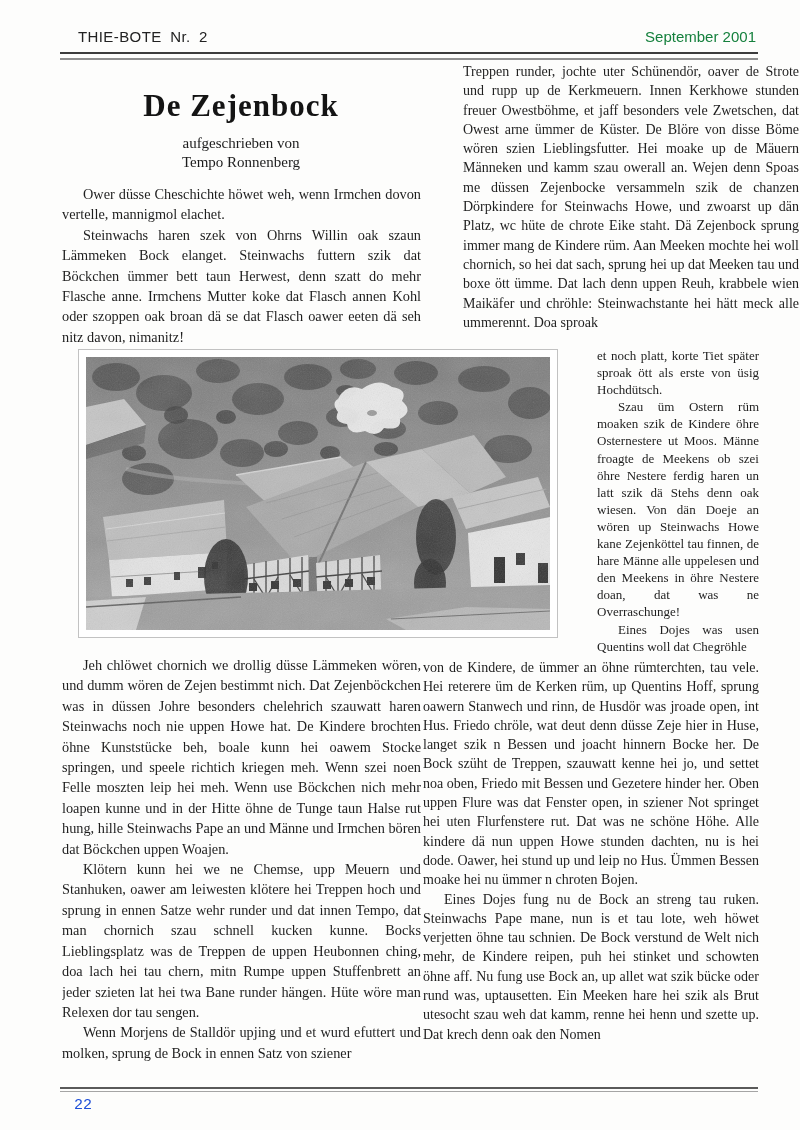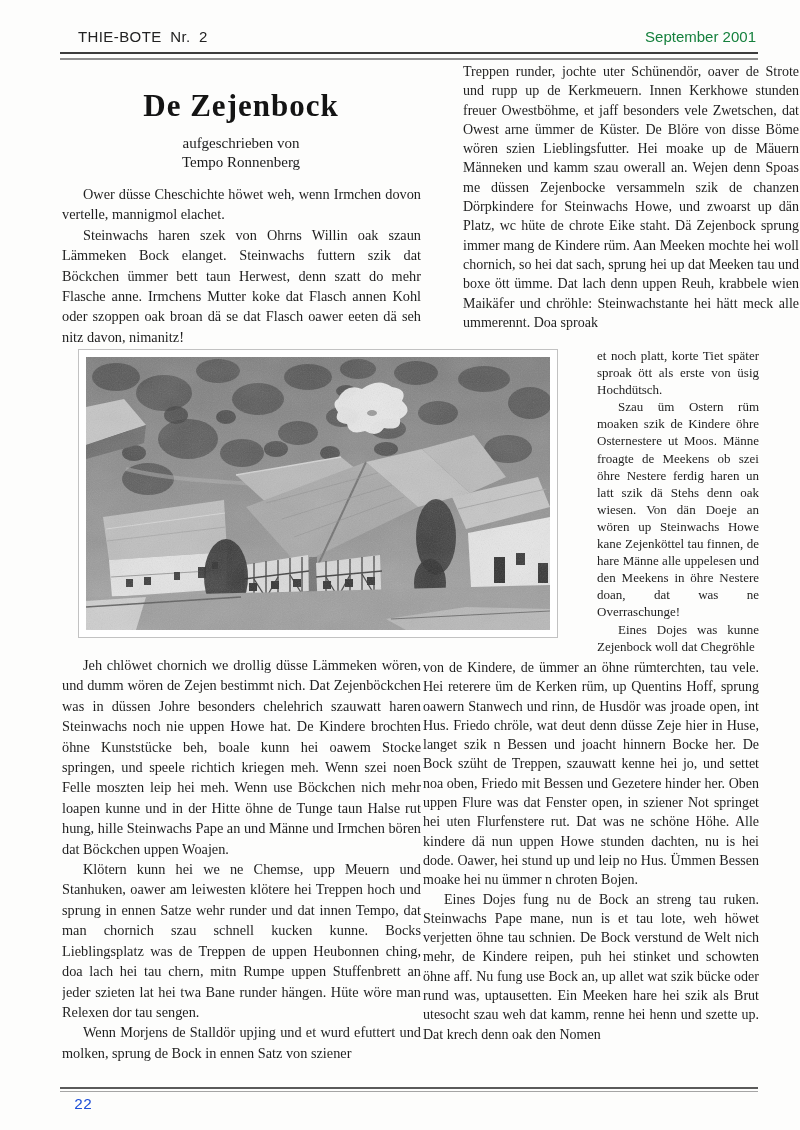--- a/index.html
+++ b/index.html
@@ -229,21 +229,21 @@
     </svg>
   </div>
 
   <div class="txt col-r ra">
     <p>Treppen runder, jochte uter Schünendör, oaver de Strote und rupp up de Kerkmeuern. Innen Kerkhowe stunden freuer Owestböhme, et jaff besonders vele Zwetschen, dat Owest arne ümmer de Küster. De Blöre von disse Böme wören szien Lieblingsfutter. Hei moake up de Mäuern Männeken und kamm szau owerall an. Wejen denn Spoas me düssen Zejenbocke versammeln szik de chanzen Dörpkindere for Steinwachs Howe, und zwoarst up dän Platz, wc hüte de chrote Eike staht. Dä Zejenbock sprung immer mang de Kindere rüm. Aan Meeken mochte hei woll chornich, so hei dat sach, sprung hei up dat Meeken tau und boxe ött ümme. Dat lach denn uppen Reuh, krabbele wien Maikäfer und chröhle: Steinwachstante hei hätt meck alle ummerennt. Doa sproak</p>
   </div>
 
   <div class="txt col-r rb">
     <p>et noch platt, korte Tiet später sproak ött als erste von üsig Hochdütsch.</p>
     <p class="ind">Szau üm Ostern rüm moaken szik de Kindere öhre Osternestere ut Moos. Männe froagte de Meekens ob szei öhre Nestere ferdig haren un latt szik dä Stehs denn oak wiesen. Von dän Doeje an wören up Steinwachs Howe kane Zejenköttel tau finnen, de hare Männe alle uppelesen und den Meekens in öhre Nestere doan, dat was ne Overraschunge!</p>
-    <p class="ind">Eines Dojes was kunne Zejenbock woll dat Chegröhle</p>
+    <p class="ind">Eines Dojes was usen Quentins woll dat Chegröhle</p>
   </div>
 
   <div class="txt col-r rc">
     <p>von de Kindere, de ümmer an öhne rümterchten, tau vele. Hei reterere üm de Kerken rüm, up Quentins Hoff, sprung oawern Stanwech und rinn, de Husdör was jroade open, int Hus. Friedo chröle, wat deut denn düsse Zeje hier in Huse, langet szik n Bessen und joacht hinnern Bocke her. De Bock szüht de Treppen, szauwatt kenne hei jo, und settet noa oben, Friedo mit Bessen und Gezetere hinder her. Oben uppen Flure was dat Fenster open, in sziener Not springet hei uten Flurfenstere rut. Dat was ne schöne Höhe. Alle kindere dä nun uppen Howe stunden dachten, nu is hei dode. Oawer, hei stund up und leip no Hus. Ümmen Bessen moake hei nu ümmer n chroten Bojen.</p>
     <p class="ind">Eines Dojes fung nu de Bock an streng tau ruken. Steinwachs Pape mane, nun is et tau lote, weh höwet verjetten öhne tau schnien. De Bock verstund de Welt nich mehr, de Kindere reipen, puh hei stinket und schowten öhne aff. Nu fung use Bock an, up allet wat szik bücke oder rund was, uptausetten. Ein Meeken hare hei szik als Brut utesocht szau weh dat kamm, renne hei henn und szette up. Dat krech denn oak den Nomen</p>
   </div>
 
   <div class="txt col-l l2">
     <p class="ind">Jeh chlöwet chornich we drollig düsse Lämmeken wören, und dumm wören de Zejen bestimmt nich. Dat Zejenböckchen was in düssen Johre besonders chelehrich szauwatt haren Steinwachs noch nie uppen Howe hat. De Kindere brochten öhne Kunststücke beh, boale kunn hei oawem Stocke springen, und speele richtich kriegen meh. Wenn szei noen Felle moszten leip hei meh. Wenn use Böckchen nich mehr loapen kunne und in der Hitte öhne de Tunge taun Halse rut hung, hille Steinwachs Pape an und Männe und Irmchen bören dat Böckchen uppen Woajen.</p>
     <p class="ind">Klötern kunn hei we ne Chemse, upp Meuern und Stanhuken, oawer am leiwesten klötere hei Treppen hoch und sprung in ennen Satze wehr runder und dat innen Tempo, dat man chornich szau schnell kucken kunne. Bocks Lieblingsplatz was de Treppen de uppen Heubonnen ching, doa lach hei tau chern, mitn Rumpe uppen Stuffenbrett an jeder szieten lat hei twa Bane runder hängen. Hüte wöre man Relexen dor tau sengen.</p>

